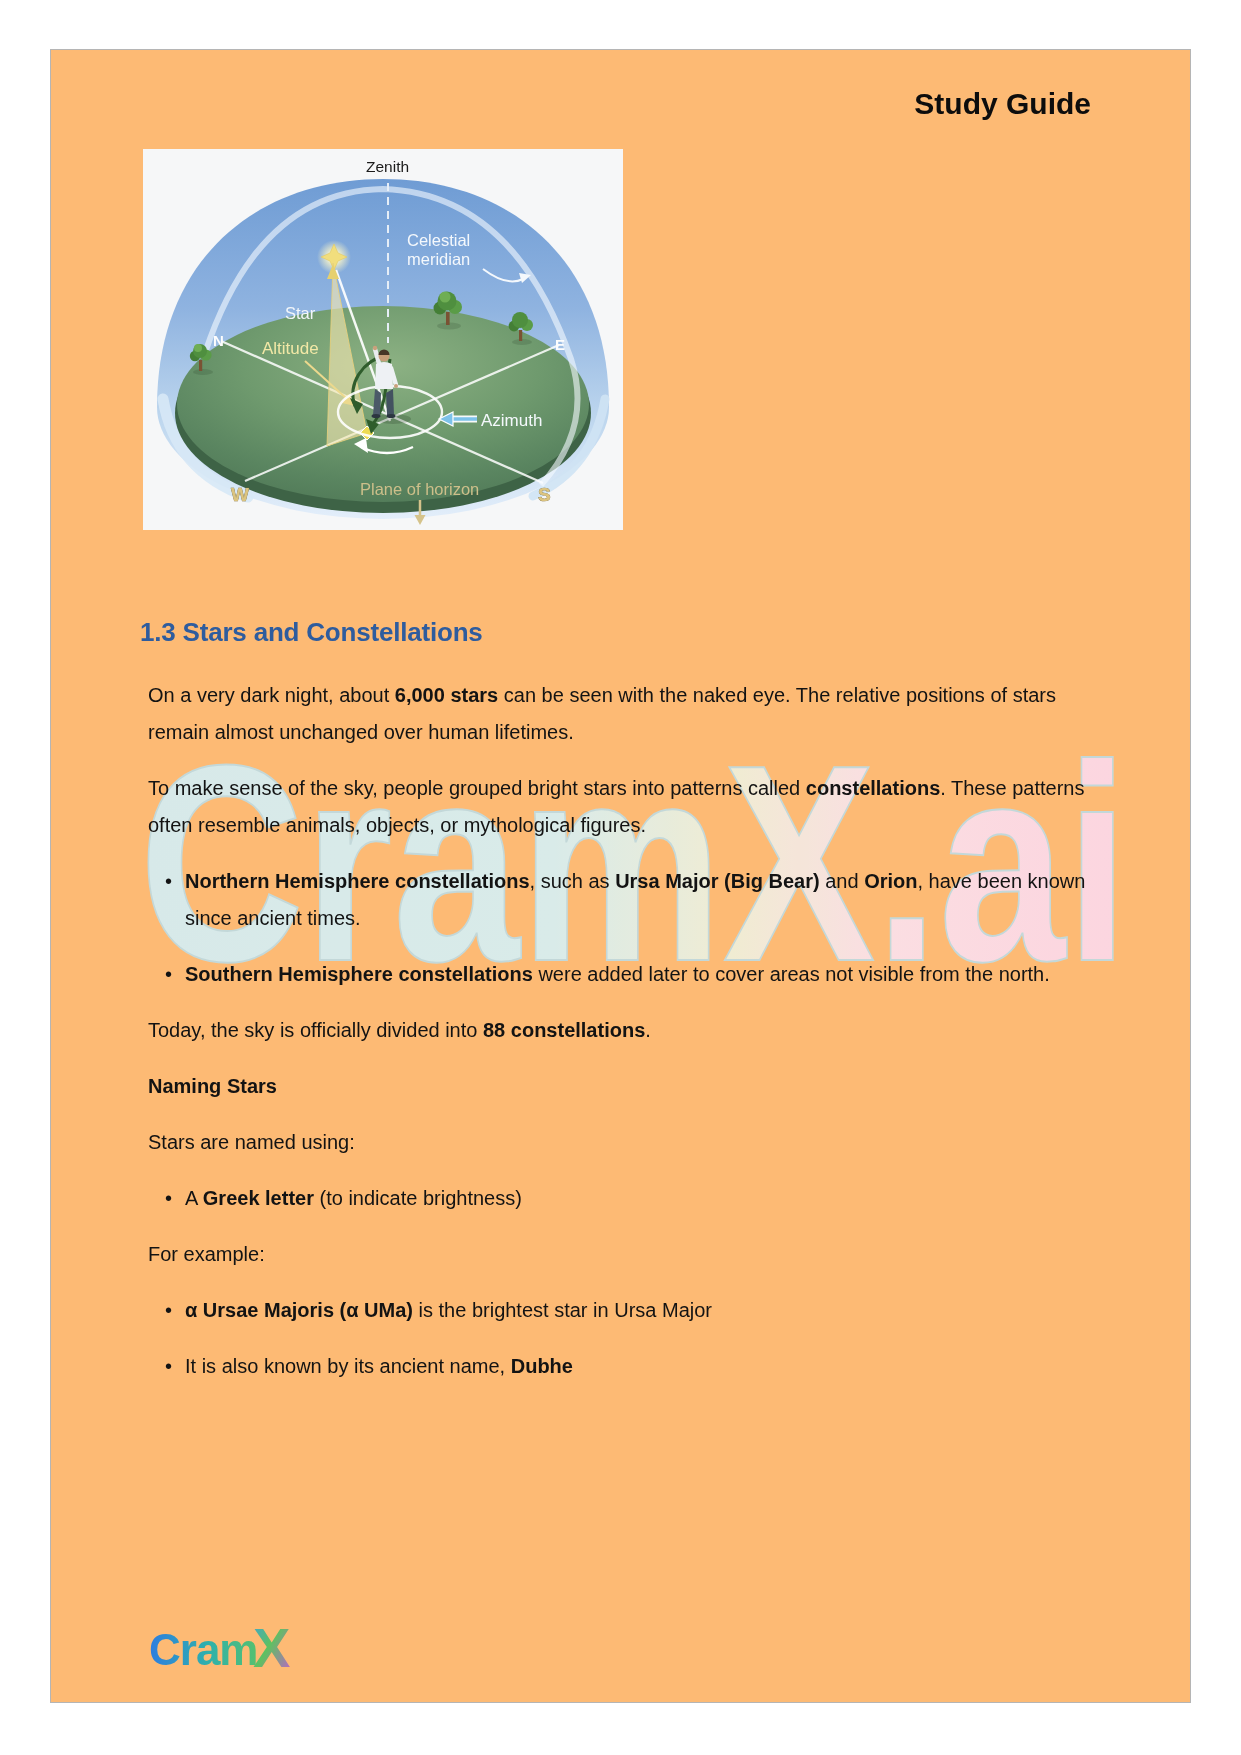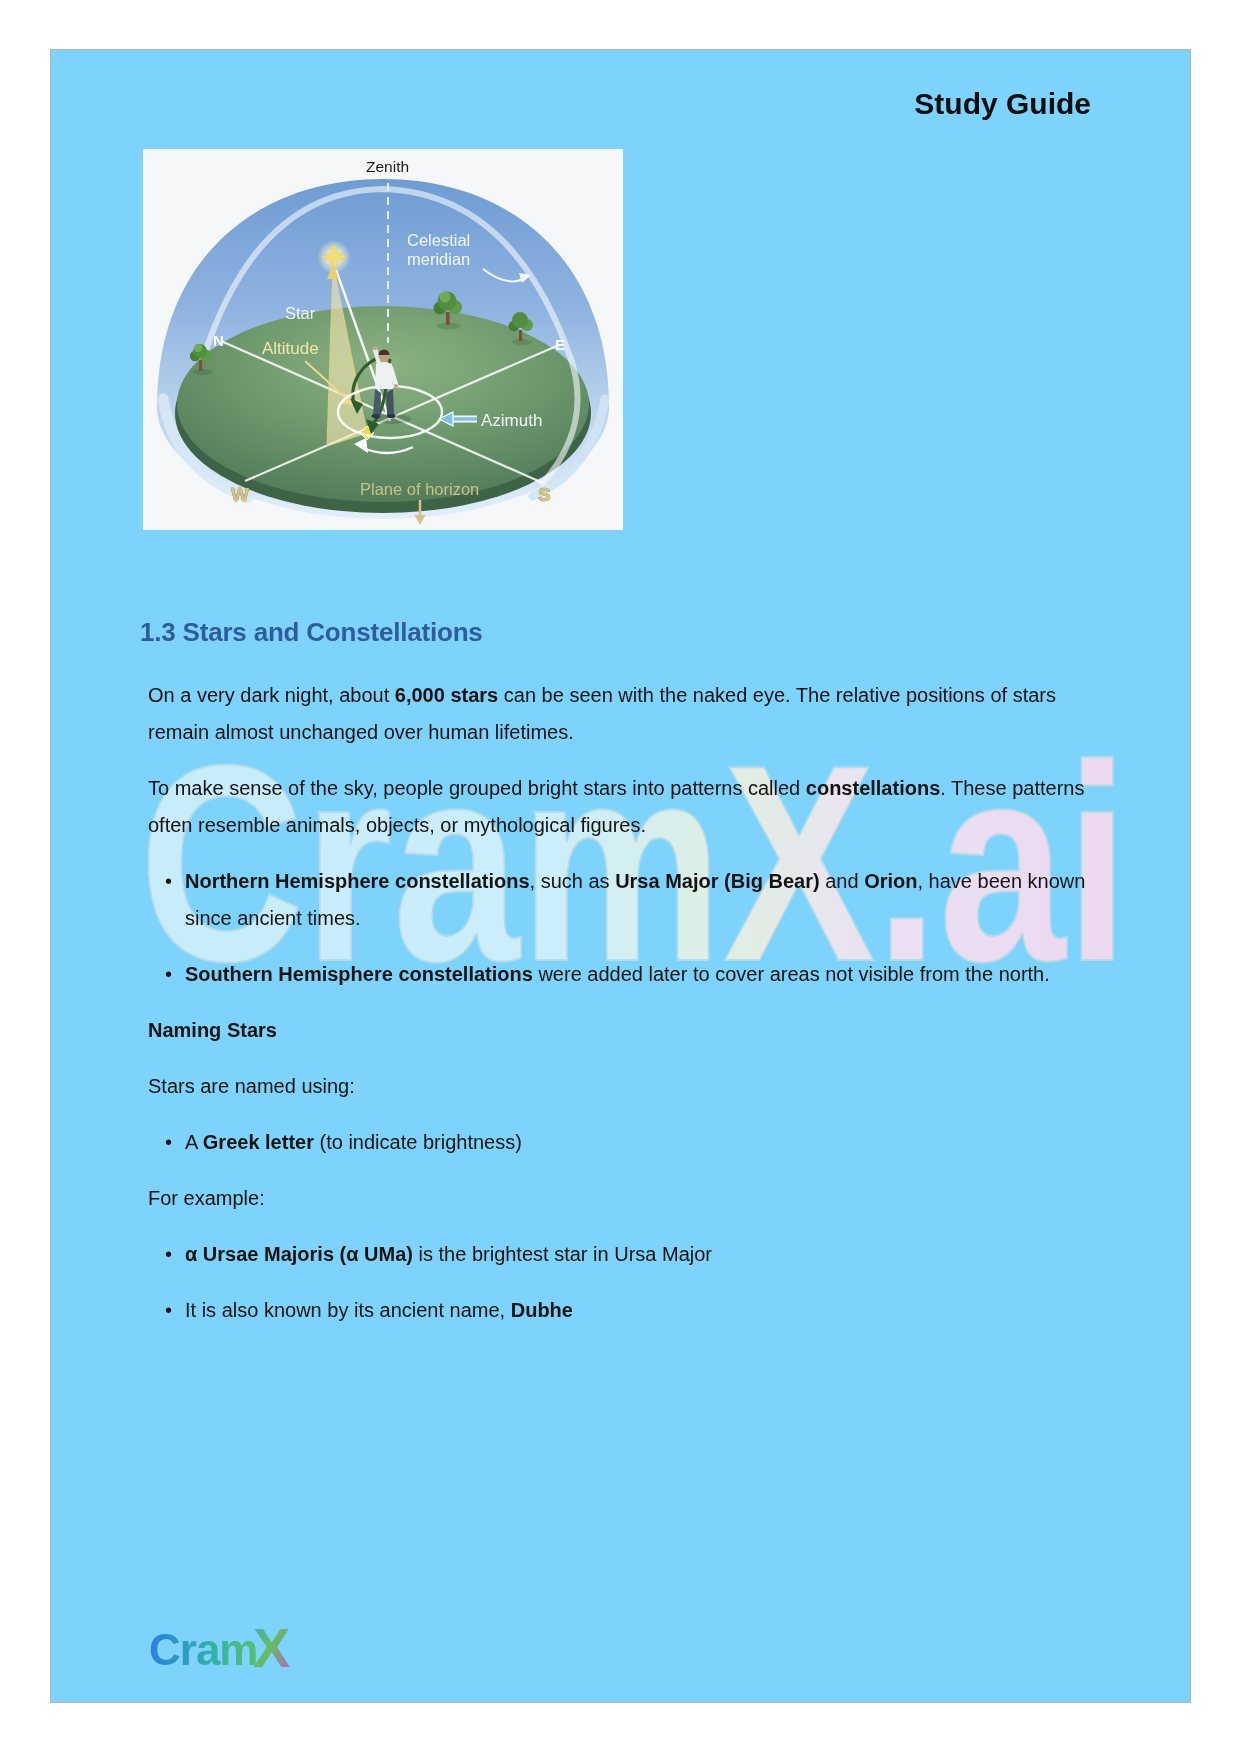--- a/index.html
+++ b/index.html
@@ -1,19 +1,19 @@
 <!DOCTYPE html>
 <html><head>
 <meta charset="utf-8">
 <style>
   html,body{margin:0;padding:0;}
   body{width:1241px;height:1755px;background:#ffffff;position:relative;
        font-family:"Liberation Sans",sans-serif;color:#131313;}
   .page{position:absolute;left:50px;top:49px;width:1139px;height:1652px;
-        background:#7dd3fc;border:1px solid #b5b5b5;overflow:hidden;}
+        background:#fdba74;border:1px solid #b5b5b5;overflow:hidden;}
   .doc-title{position:absolute;top:36px;right:99px;font-size:30px;font-weight:bold;
              color:#0d0d0d;line-height:36px;z-index:3;}
   .illustration{position:absolute;left:92px;top:99px;width:480px;height:381px;z-index:1;}
   .watermark{position:absolute;left:84px;top:648px;width:1002px;height:336px;z-index:0;}
   .content{position:absolute;left:89px;top:565px;width:966px;z-index:2;font-size:20px;}
   .content h2{margin:0 0 28px;font-size:26px;line-height:34px;color:#2e5c9e;
               font-weight:bold;letter-spacing:-0.2px;}
   .content p{margin:0 8px 19px;line-height:37px;}
   .content ul{list-style:none;margin:0;padding:0;}
   .content li{position:relative;padding-left:45px;margin:0 0 19px;line-height:37px;}
@@ -164,20 +164,21 @@
   </div>
 
   <div class="content">
     <h2>1.3 Stars and Constellations</h2>
     <p>On a very dark night, about <b>6,000 stars</b> can be seen with the naked eye. The relative positions of stars remain almost unchanged over human lifetimes.</p>
     <p>To make sense of the sky, people grouped bright stars into patterns called <b>constellations</b>. These patterns often resemble animals, objects, or mythological figures.</p>
     <ul>
       <li><b>Northern Hemisphere constellations</b>, such as <b>Ursa Major (Big Bear)</b> and <b>Orion</b>, have been known since ancient times.</li>
       <li><b>Southern Hemisphere constellations</b> were added later to cover areas not visible from the north.</li>
     </ul>
+    <p>Today, the sky is officially divided into <b>88 constellations</b>.</p>
     <p><b>Naming Stars</b></p>
     <p>Stars are named using:</p>
     <ul>
       <li>A <b>Greek letter</b> (to indicate brightness)</li>
     </ul>
     <p>For example:</p>
     <ul>
       <li><b>α Ursae Majoris (α UMa)</b> is the brightest star in Ursa Major</li>
       <li>It is also known by its ancient name, <b>Dubhe</b></li>
     </ul>

